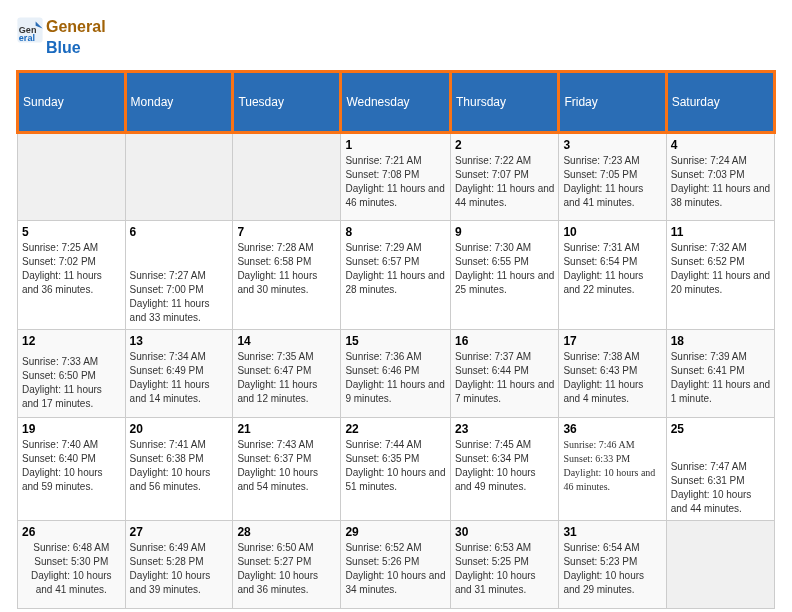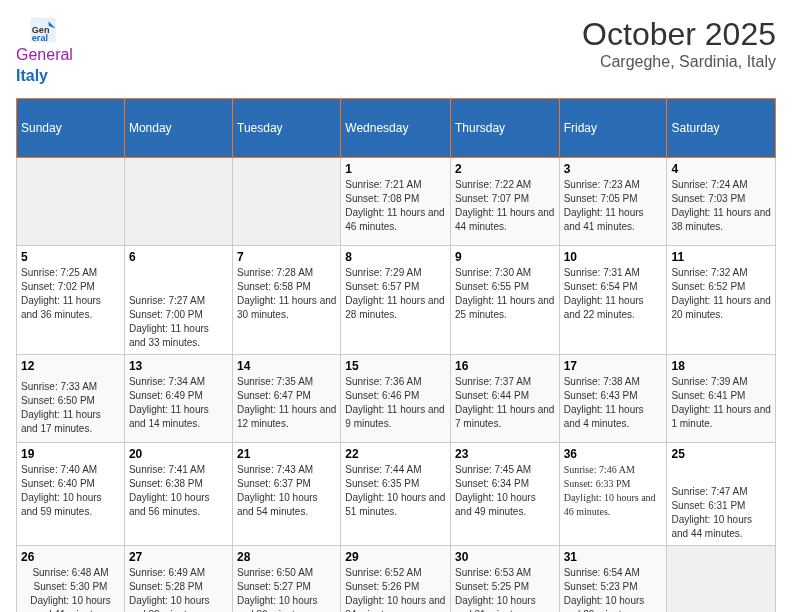--- a/index.html
+++ b/index.html
@@ -11,24 +11,23 @@
       padding: 16px;
     }
     .header {
       display: flex;
       justify-content: space-between;
       align-items: flex-start;
       margin-bottom: 12px;
     }
     .logo {
       display: flex;
-      align-items: center;
+      align-items: flex-start;
       font-size: 18px;
       font-weight: bold;
-      flex-direction: column;
     }
     .logo-icon {
       width: 28px;
       height: 28px;
       margin-right: 2px;
     }
     .title-block { text-align: right; }
     .month-title {
       font-size: 32px;
       font-weight: normal;
@@ -43,21 +42,21 @@
       border-collapse: collapse;
       font-size: 11px;
     }
     thead tr th {
       background-color: #2a6db5;
       color: #fff;
       padding: 22px 4px;
       text-align: left;
       font-weight: normal;
       font-size: 12px;
-      border: 1px solid #f97316;
+      border: 3px solid #f97316;
     }
     tbody tr td {
       border: 1px solid #ccc;
       vertical-align: top;
       padding: 4px;
       min-height: 80px;
       height: 88px;
       width: 113px;
     }
     tbody tr:nth-child(odd) td {
@@ -86,27 +85,23 @@
 
 <div class="header">
   <div class="logo">
     <svg class="logo-icon" viewBox="0 0 40 40">
       <rect x="2" y="2" width="36" height="36" rx="4" fill="#e8f0f8"></rect>
       <text x="4" y="24" font-size="13" font-weight="bold" fill="#333">Gen</text>
       <text x="4" y="36" font-size="13" font-weight="bold" fill="#1a6abf">eral</text>
       <polygon points="28,8 38,18 28,14" fill="#2a6db5"></polygon>
     </svg>
     <div>
-      <span style="color:#a21caf;font-weight:normal;font-size:16px;">General</span><br>
-      <span style="color:#1a6abf;font-weight:bold;font-size:16px;">Italy</span>
+      <span style="color:#a16207;font-weight:bold;font-size:16px;">General</span><br>
+      <span style="color:#1a6abf;font-weight:bold;font-size:16px;">Blue</span>
     </div>
-  </div>
-  <div class="title-block">
-    <div class="month-title">October 2025</div>
-    <div class="subtitle">Cargeghe, Sardinia, Italy</div>
   </div>
 </div>
 
 <table>
   <thead>
     <tr>
     <th>Sunday</th>
         <th>Monday</th>
         <th>Tuesday</th>
         <th>Wednesday</th>

